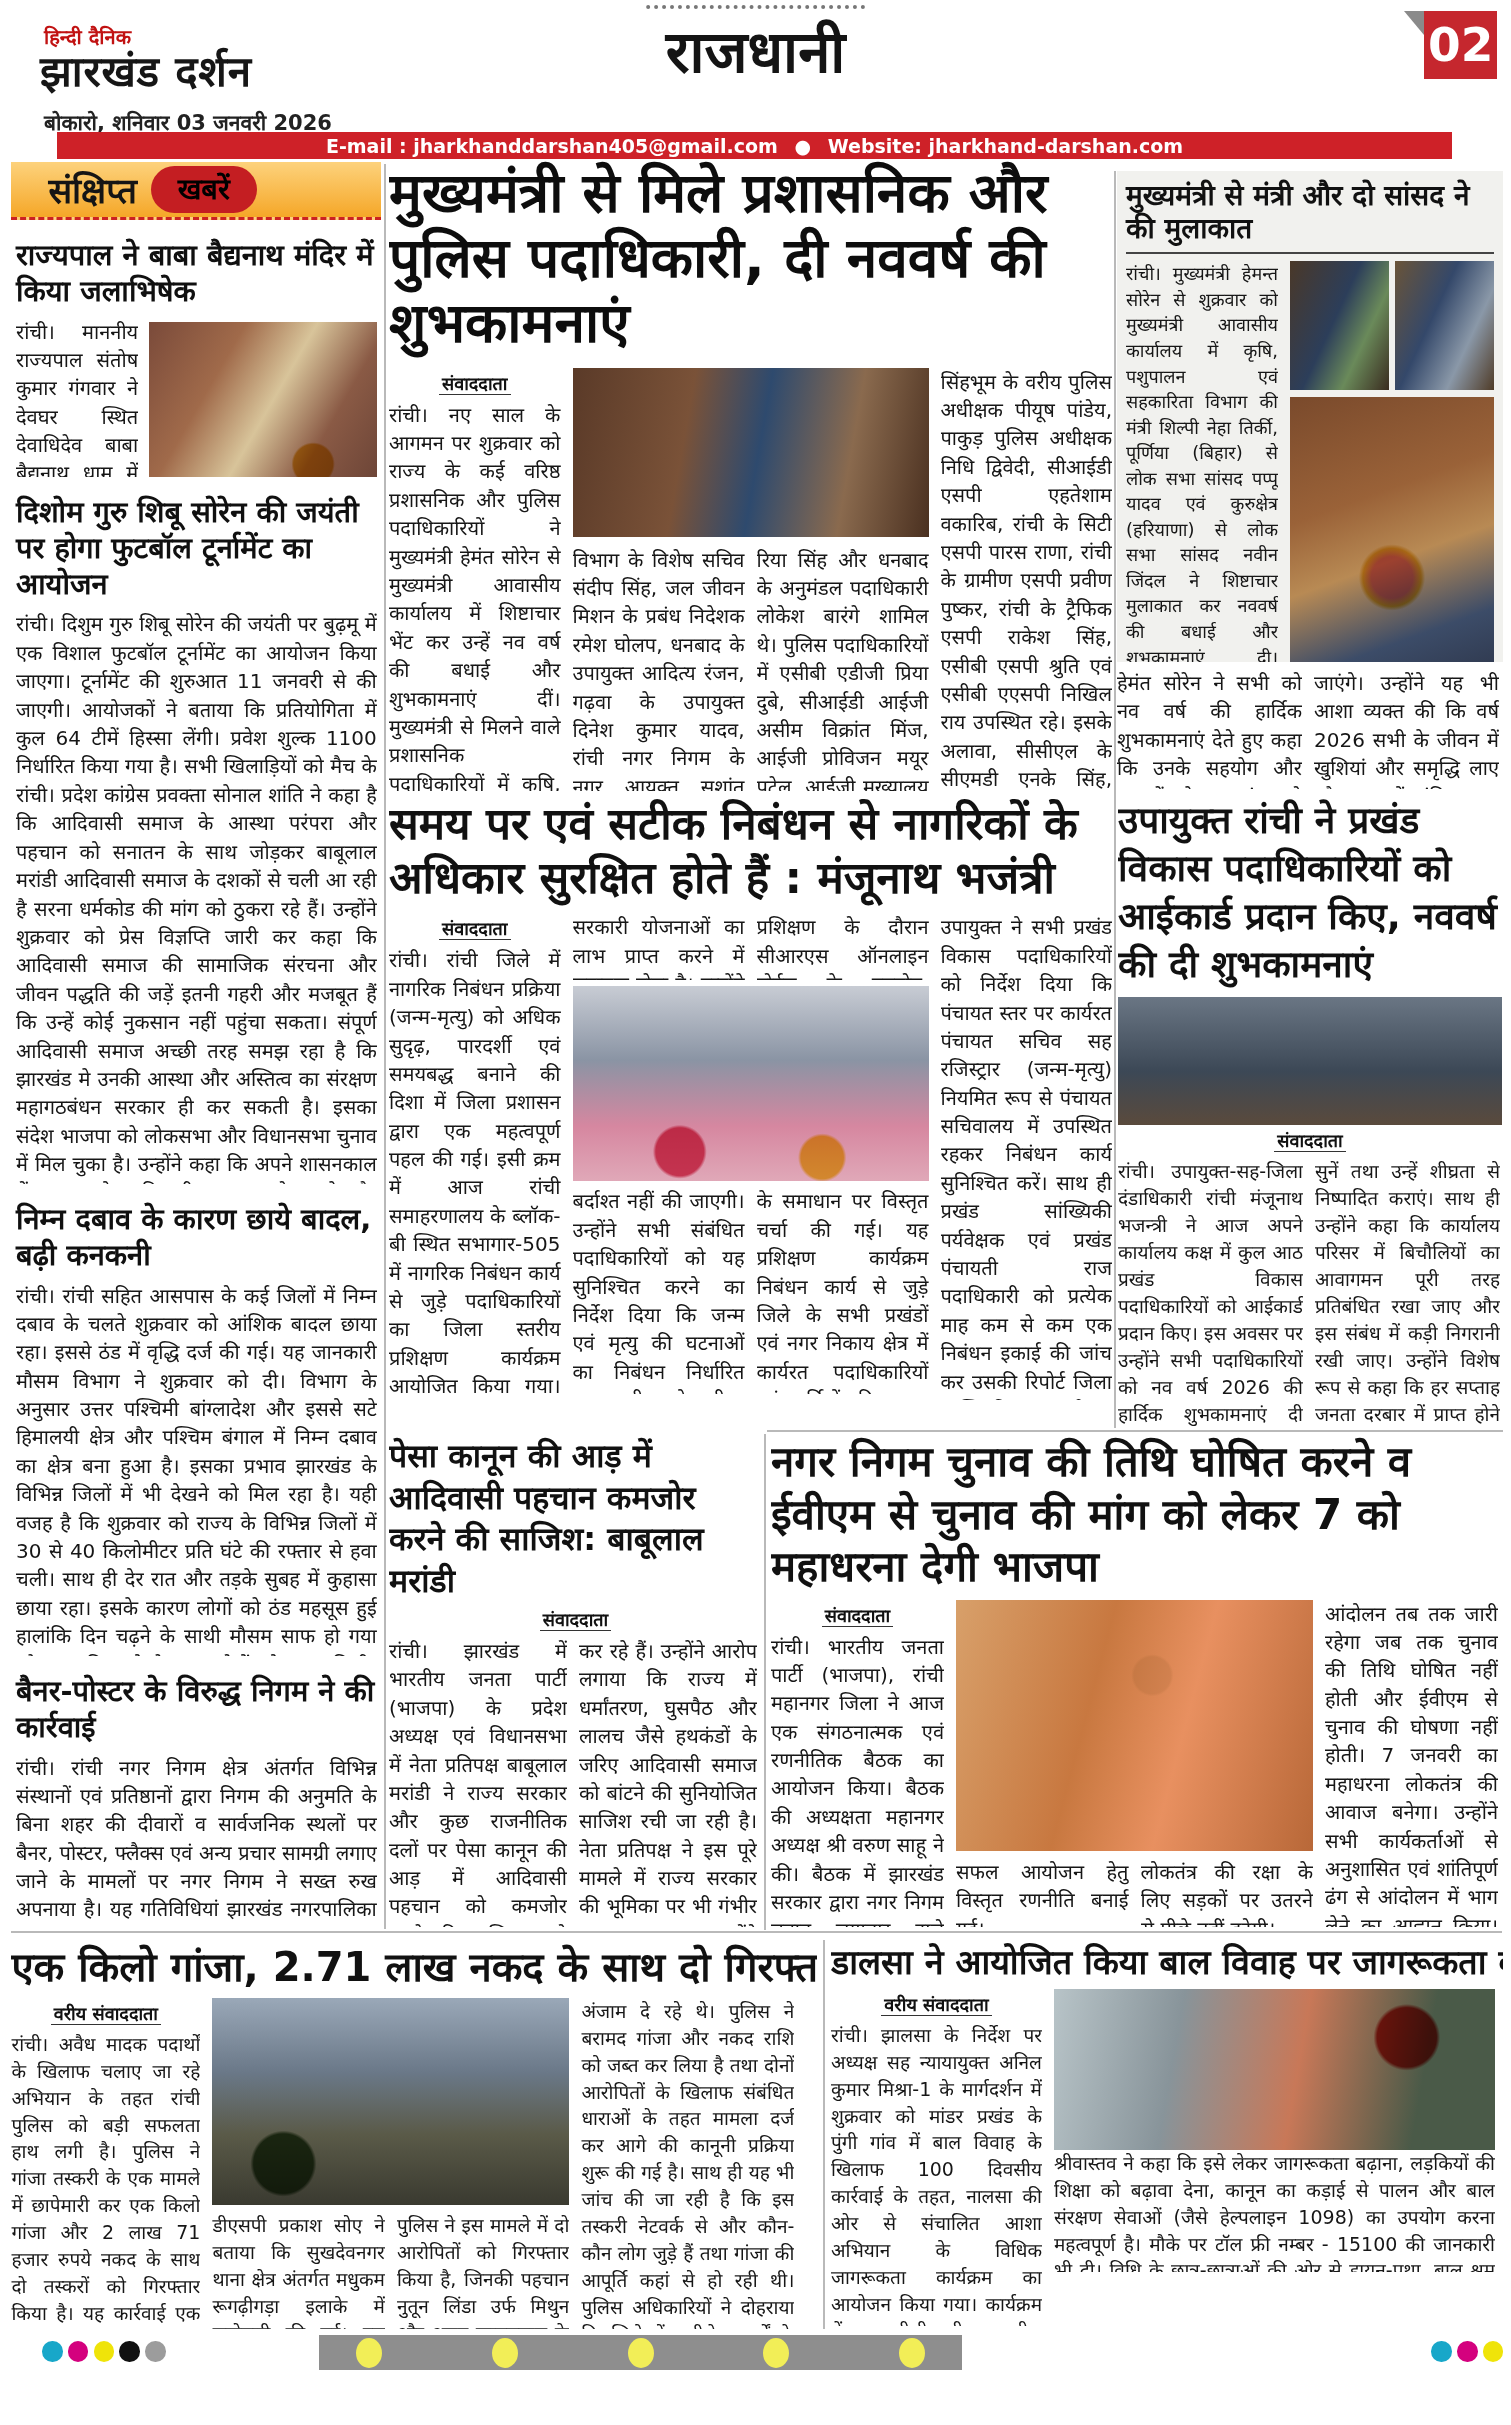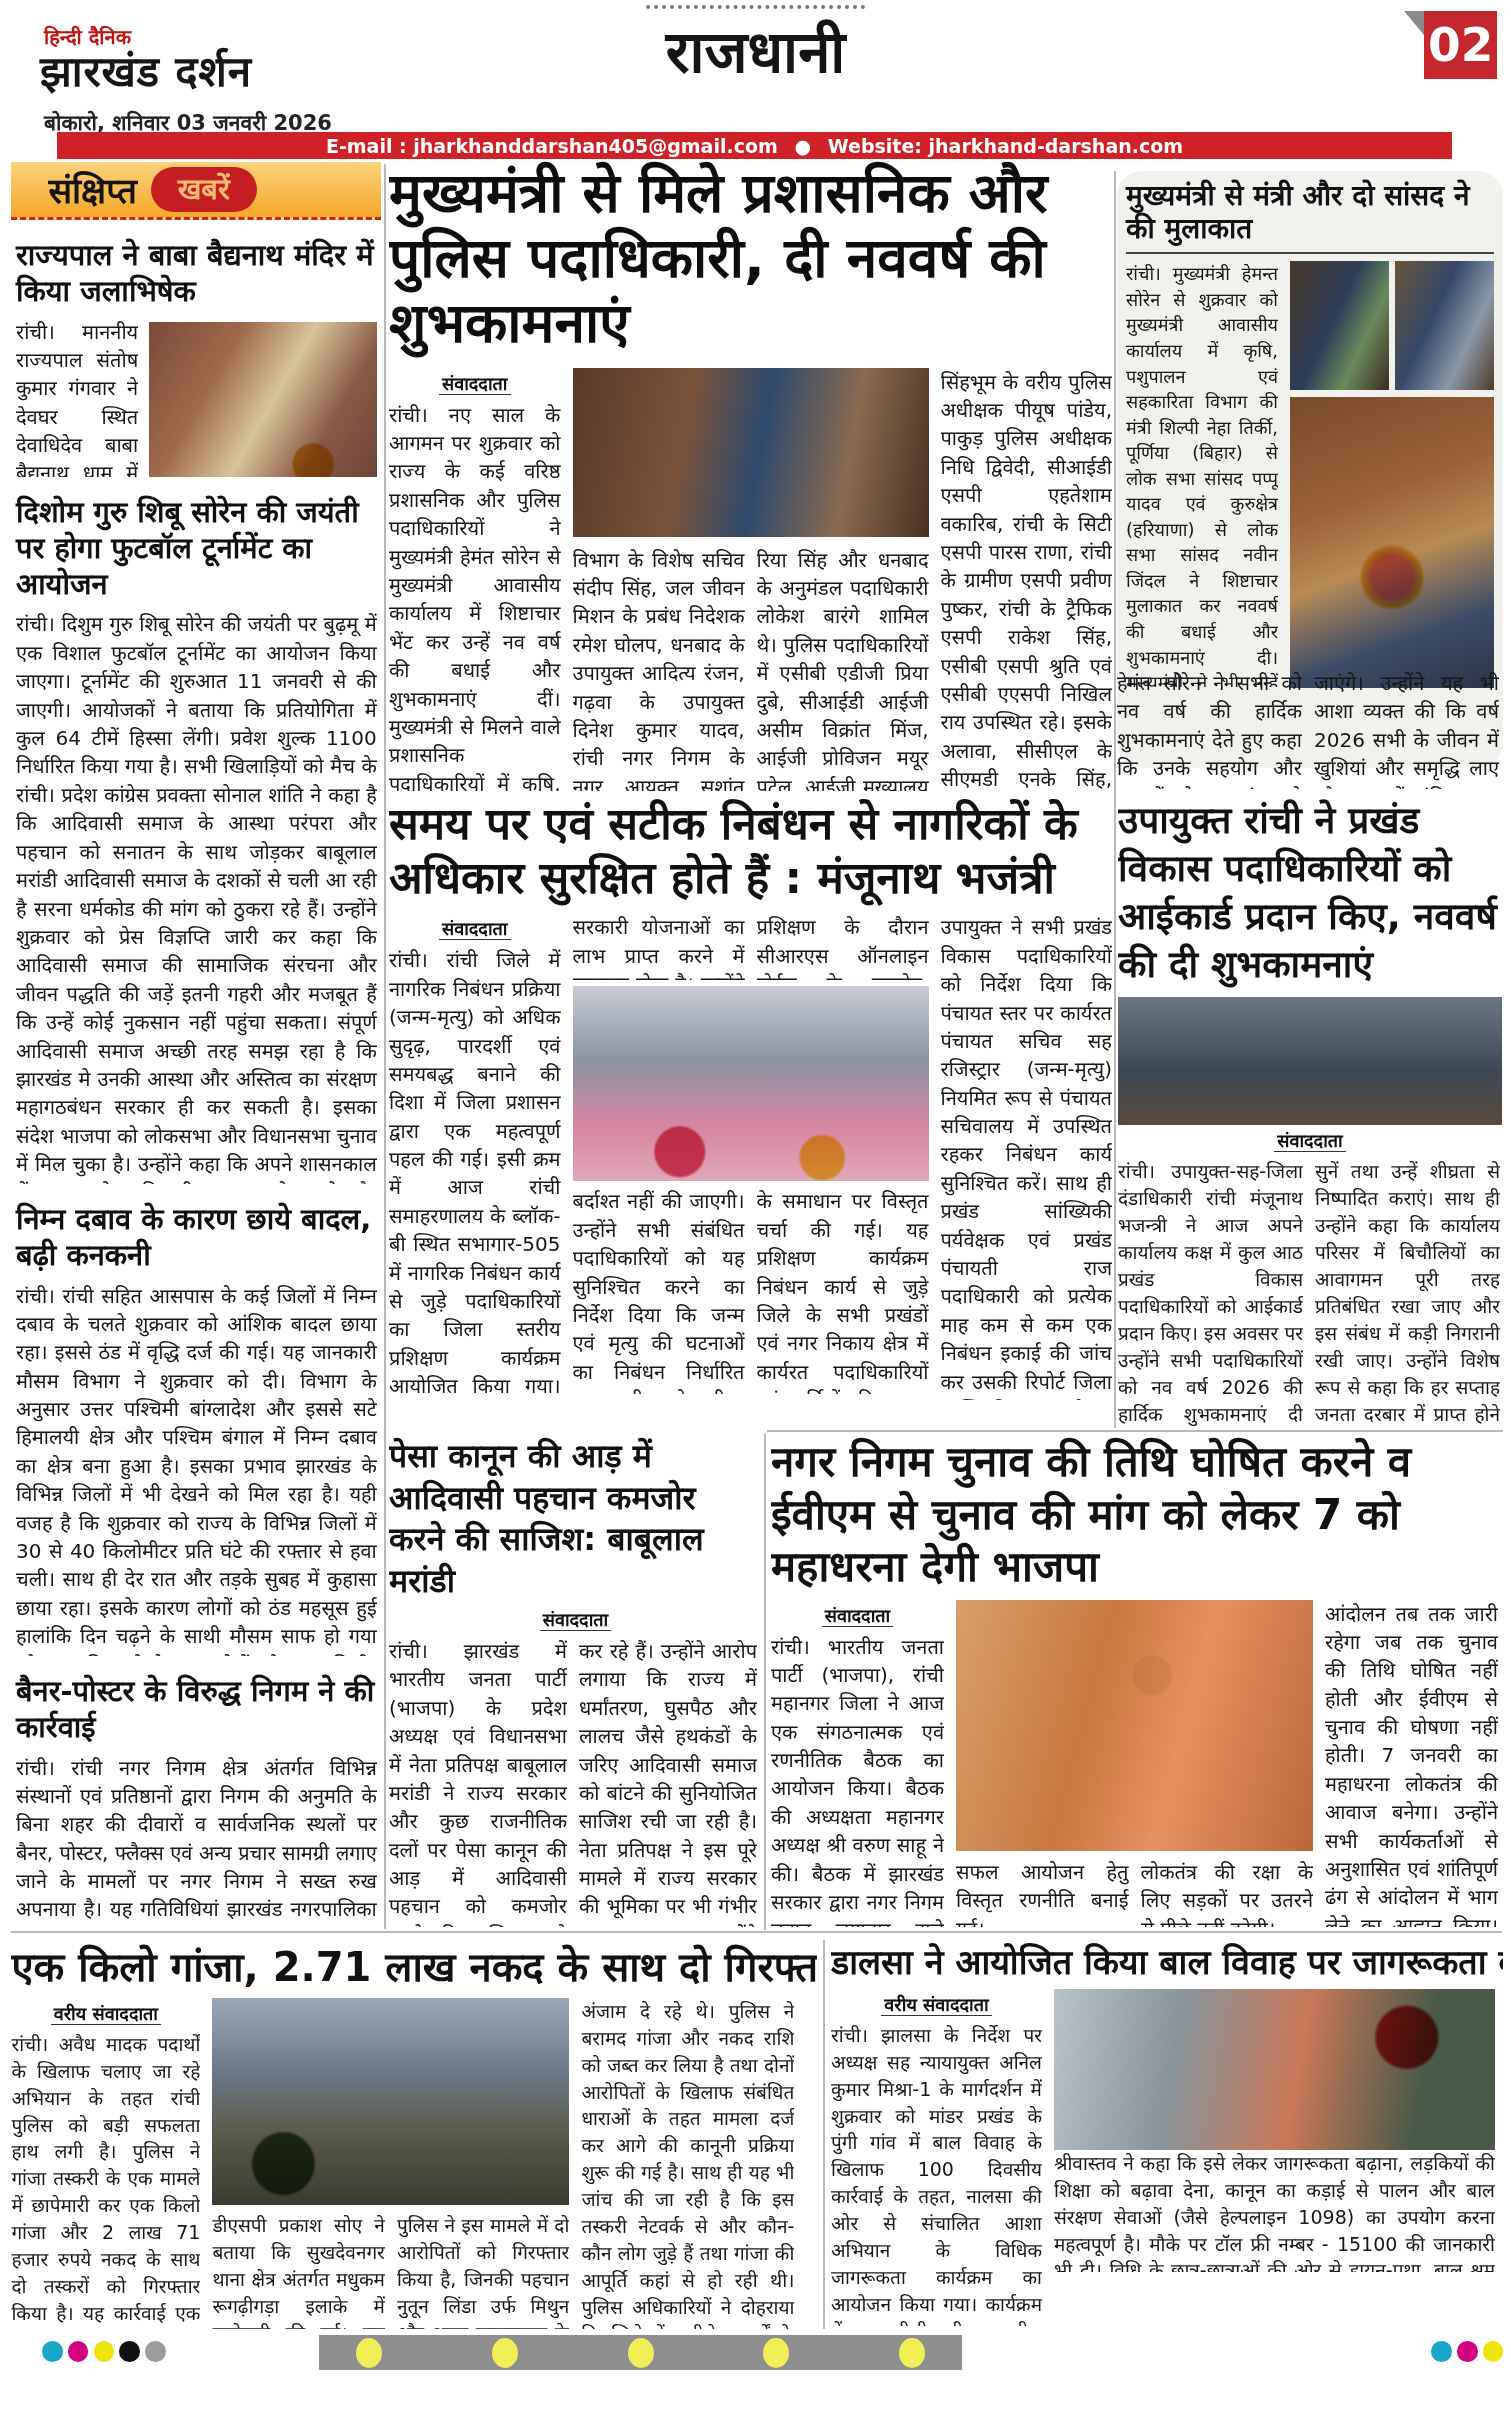--- a/index.html
+++ b/index.html
@@ -24,22 +24,22 @@
   .byline span{border-bottom:1.5px solid #333;padding:0 3px;}
   .cols{display:flex;gap:12px;}
   .photo{background:#999;flex-shrink:0;}
   .vrule{position:absolute;width:1.5px;background:#b9b9b9;}
   .hrule{position:absolute;height:1.5px;background:#b9b9b9;}
   
   .briefs{left:11.4px;top:162px;width:370px;height:1766px;}
   .briefs-tab{height:58px;background:linear-gradient(#fdd27c,#f5a728);border-bottom:3.8px dashed #cc2222;
               display:flex;align-items:center;padding-left:37px;box-sizing:border-box;}
   .briefs-tab .t1{font-size:35px;font-weight:900;color:#151515;}
-  .briefs-tab .pill{margin-left:13.7px;background:#c41e22;color:#fdba74;font-size:29px;font-weight:900;
-                    border-radius:30px;padding:1.5px 27px 4.6px 27px;}
+  .briefs-tab .pill{margin-left:13.7px;background:#c41e22;color:#000000;font-size:29px;font-weight:900;
+                    border-radius:30px;padding:1.5px 27px 4.6px 27px;font-family:Liberation Mono, monospace;}
   .brief{overflow:hidden;padding:0 4.6px;box-sizing:border-box;}
   .brief h3{font-size:29px;line-height:1.24;font-weight:900;margin:18px 0 7.6px 0;color:#101010;}
   .p-pooja{float:right;width:228px;height:169px;margin:4.6px 0 6px 10.6px;
            background:linear-gradient(120deg,#7a4a3a,#a06a4a 30%,#d8c49a 52%,#8a5a45 74%,#6a4336),
                       radial-gradient(circle at 72% 84%,#e8b830 0 9%,transparent 10%);background-blend-mode:multiply;}
   
   .h-main{font-size:55px;line-height:1.18;font-weight:900;margin:0 0 12px 0;color:#0d0d0d;}
   .ms-col{width:172px;}
   .ms-mid{width:356px;}
   .p-cm-main{width:356px;height:169px;margin-bottom:9px;
@@ -151,21 +151,21 @@
         <div class="photo p-cm-main"></div>
         <div class="cols" style="height:289px;">
           <div class="body-text" style="width:172px;">विभाग के विशेष सचिव संदीप सिंह, जल जीवन मिशन के प्रबंध निदेशक रमेश घोलप, धनबाद के उपायुक्त आदित्य रंजन, गढ़वा के उपायुक्त दिनेश कुमार यादव, रांची नगर निगम के नगर आयुक्त सुशांत गौरव, धनबाद के नगर आयुक्त आशीष गंगवार, हजारीबाग के नगर आयुक्त ओम प्रकाश गुप्ता, पश्चिमी सिंहभूम के उप विकास आयुक्त उत्कर्ष कुमार, धनबाद के उप विकास आयुक्त सन्नी राज, हजारीबाग की उप विकास आयुक्त</div>
           <div class="body-text" style="width:172px;">रिया सिंह और धनबाद के अनुमंडल पदाधिकारी लोकेश बारंगे शामिल थे। पुलिस पदाधिकारियों में एसीबी एडीजी प्रिया दुबे, सीआईडी आईजी असीम विक्रांत मिंज, आईजी प्रोविजन मयूर पटेल, आईजी मुख्यालय सुदर्शन प्रसाद मंडल, डीआईजी एसीबी चंदन सिन्हा, डीआईजी एसीबी शैलेंद्र कुमार वर्णवाल, डीआईजी विशेष शाखा नौशाद आलम, डीआईजी बोकारो आनंद प्रकाश, डीआईजी हजारीबाग अंजनी कुमार झा, पूर्वी</div>
         </div>
       </div>
       <div class="ms-col body-text" style="height:472px;">सिंहभूम के वरीय पुलिस अधीक्षक पीयूष पांडेय, पाकुड़ पुलिस अधीक्षक निधि द्विवेदी, सीआईडी एसपी एहतेशाम वकारिब, रांची के सिटी एसपी पारस राणा, रांची के ग्रामीण एसपी प्रवीण पुष्कर, रांची के ट्रैफिक एसपी राकेश सिंह, एसीबी एसपी श्रुति एवं एसीबी एएसपी निखिल राय उपस्थित रहे। इसके अलावा, सीसीएल के सीएमडी एनके सिंह, रांची रेल मंडल की सीनियर डीसीएम सूची सिंह, महाधिवक्ता राजीव रंजन, अपर महाधिवक्ता अशोक कुमार, झारखंड लोक सेवा आयोग के सदस्य डॉ. जमाल अहमद, एनएचएआई झारखंड के रिजनल अफसर मुकुंद अतरदे और केंद्रीय सड़क मंत्रालय के रिजनल ऑफिसर अभिलाष श्रीवास्तव ने भी मुख्यमंत्री से मिलकर नव वर्ष</div>
     </div>
   </div>
 
-  <div class="blk grey-box" style="left:1117px;top:171px;width:386px;height:597px;border-radius:25px;">
+  <div class="blk grey-box" style="left:1117px;top:171px;width:386px;height:491px;">
     <h2 class="h-box">मुख्यमंत्री से मंत्री और दो सांसद ने की मुलाकात</h2>
     <div class="cols">
       <div class="body-text" style="width:158px;height:426px;font-size:18px;">रांची। मुख्यमंत्री हेमन्त सोरेन से शुक्रवार को मुख्यमंत्री आवासीय कार्यालय में कृषि, पशुपालन एवं सहकारिता विभाग की मंत्री शिल्पी नेहा तिर्की, पूर्णिया (बिहार) से लोक सभा सांसद पप्पू यादव एवं कुरुक्षेत्र (हरियाणा) से लोक सभा सांसद नवीन जिंदल ने शिष्टाचार मुलाकात कर नववर्ष की बधाई और शुभकामनाएं दी। मुख्यमंत्री ने भी उन्हें नववर्ष के आगमन पर अपनी ओर से हार्दिक बधाई और शुभकामनाएं दी।</div>
       <div style="width:204px;">
         <div class="cols" style="gap:6px;">
           <div class="photo p-meet-s1"></div>
           <div class="photo p-meet-s2"></div>
         </div>
         <div class="photo p-meet-large"></div>
       </div>

